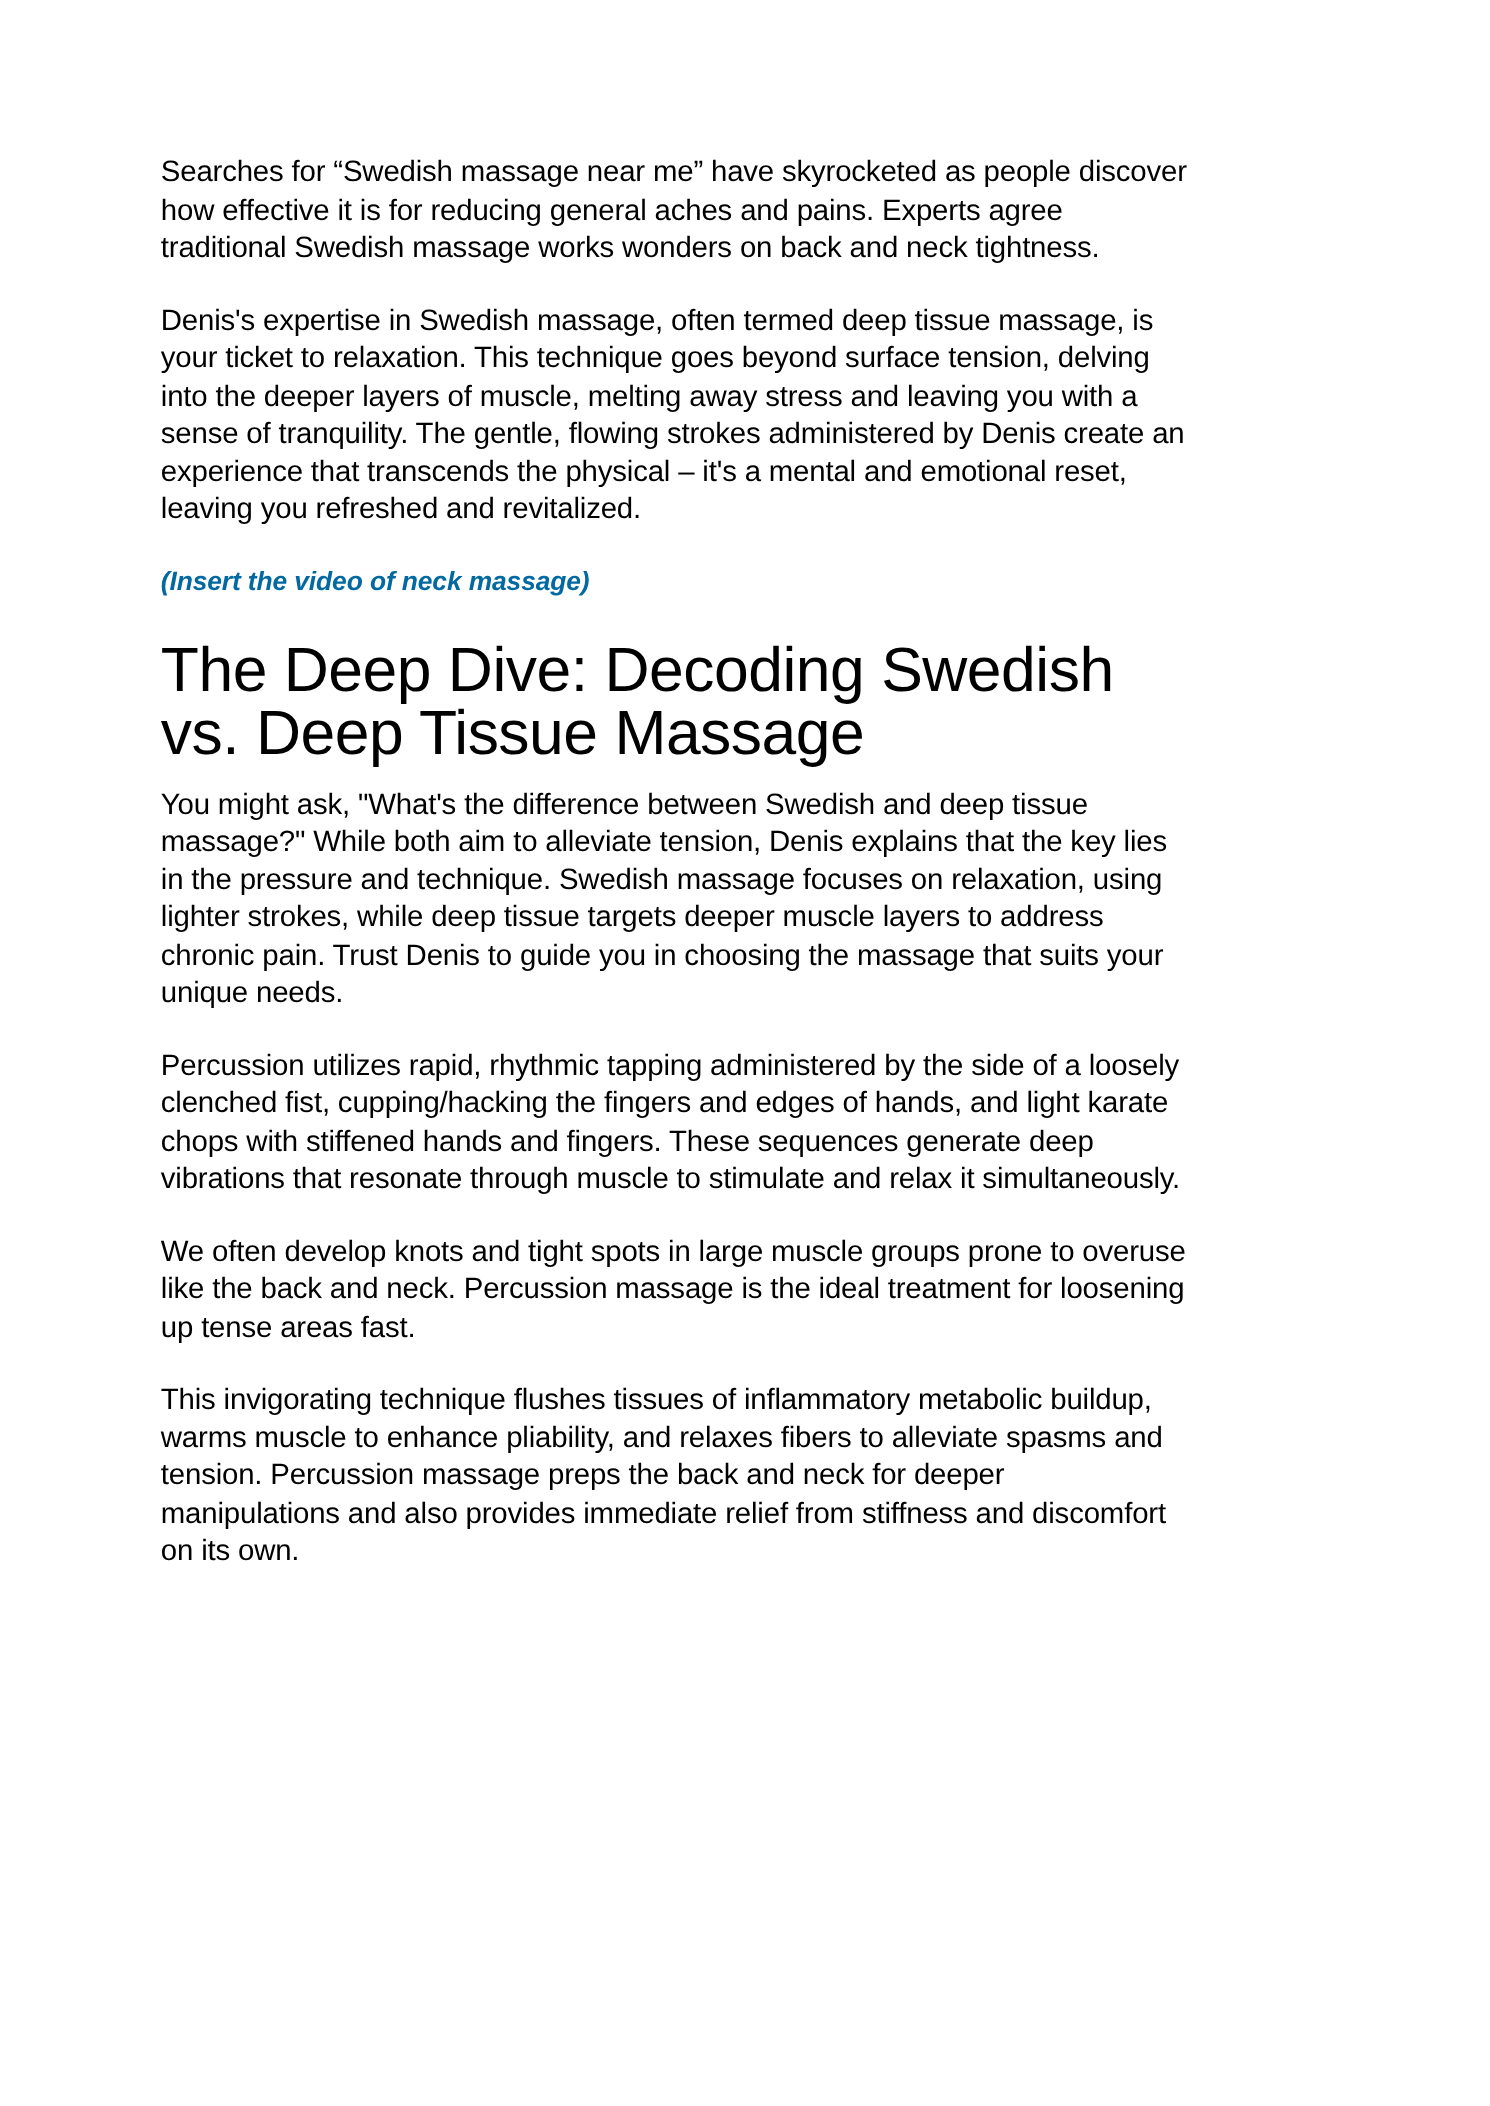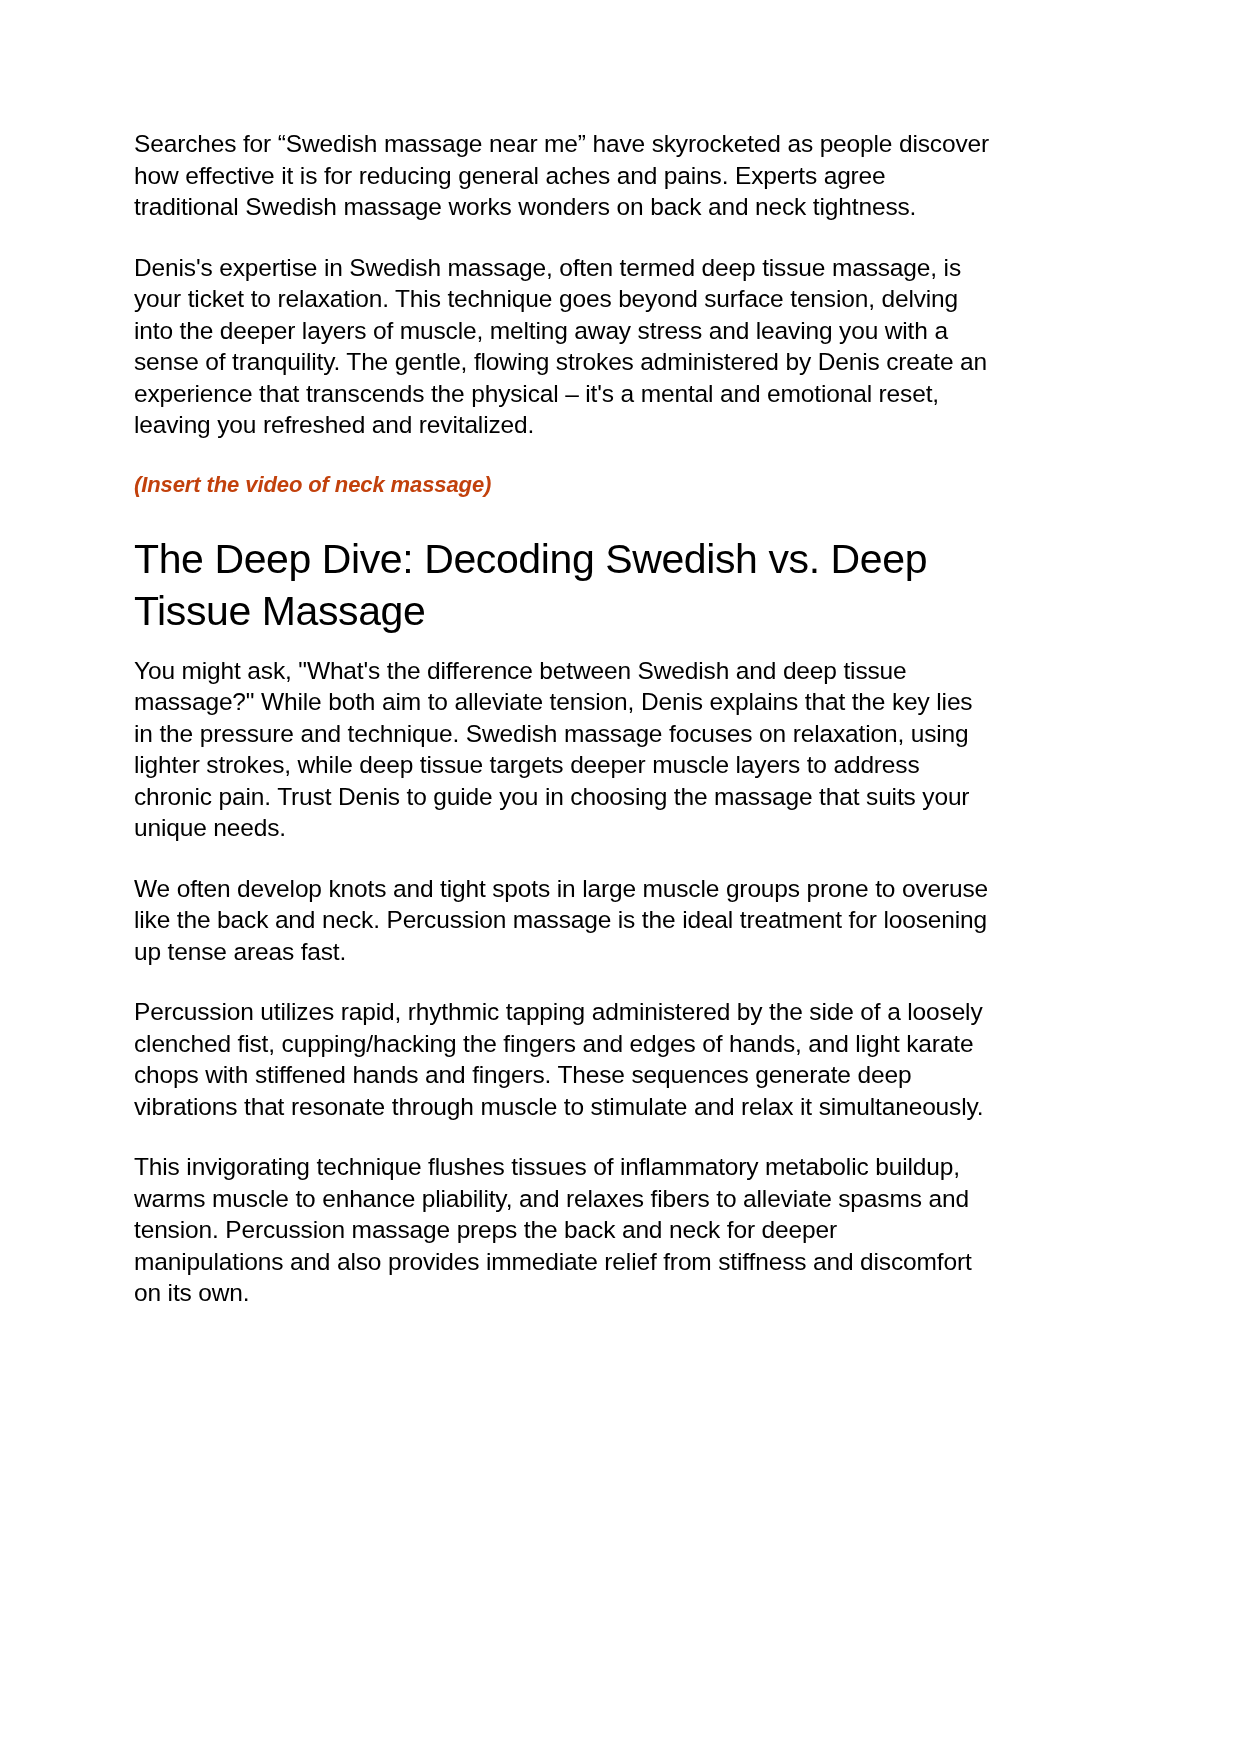--- a/index.html
+++ b/index.html
@@ -39,25 +39,25 @@
     text-align: left;
     word-spacing: 0px;
   }
   p.note-line {
     margin: 0 0 34px 0;
     font-size: 22px;
     line-height: 29px;
     font-weight: 700;
     font-style: italic;
     letter-spacing: -0.1px;
-    color: #c2410c;
+    color: #0369a1;
   }
   h2.section-heading {
     margin: 6px 0 18px 0;
-    font-size: 41px;
+    font-size: 52px;
     line-height: 52px;
     font-weight: 300;
     letter-spacing: -0.4px;
     color: #000000;
   }
   h2.section-heading.spaced-top {
     margin-top: 34px;
     margin-bottom: 30px;
   }
 </style>
@@ -72,20 +72,20 @@
     <p class="body-text">Denis's expertise in Swedish massage, often termed deep tissue massage, is your ticket to relaxation. This technique goes beyond surface tension, delving into the deeper layers of muscle, melting away stress and leaving you with a sense of tranquility.  The gentle, flowing strokes administered by Denis create an experience that transcends the physical – it's a mental and emotional reset, leaving you refreshed and revitalized.</p>
 
     <p class="note-line">(Insert the video of neck massage)</p>
 
     <h2 class="section-heading">The Deep Dive: Decoding Swedish vs. Deep Tissue Massage</h2>
 
     <p class="body-text">You might ask, "What's the difference between Swedish and deep tissue massage?" While both aim to alleviate tension, Denis explains that the key lies in the pressure and technique. Swedish massage focuses on relaxation, using lighter strokes, while deep tissue targets deeper muscle layers to address chronic pain. Trust Denis to guide you in choosing the massage that suits your unique needs.</p>
 
 
 
+    <p class="body-text">Percussion utilizes rapid, rhythmic tapping administered by the side of a loosely clenched fist, cupping/hacking the fingers and edges of hands, and light karate chops with stiffened hands and fingers. These sequences generate deep vibrations that resonate through muscle to stimulate and relax it simultaneously.</p>
+
     <p class="body-text">We often develop knots and tight spots in large muscle groups prone to overuse like the back and neck. Percussion massage is the ideal treatment for loosening up tense areas fast.</p>
-
-    <p class="body-text">Percussion utilizes rapid, rhythmic tapping administered by the side of a loosely clenched fist, cupping/hacking the fingers and edges of hands, and light karate chops with stiffened hands and fingers. These sequences generate deep vibrations that resonate through muscle to stimulate and relax it simultaneously.</p>
 
     <p class="body-text">This invigorating technique flushes tissues of inflammatory metabolic buildup, warms muscle to enhance pliability, and relaxes fibers to alleviate spasms and tension. Percussion massage preps the back and neck for deeper manipulations and also provides immediate relief from stiffness and discomfort on its own.</p>
 
   </div>
 </div>
 
 </body></html>

